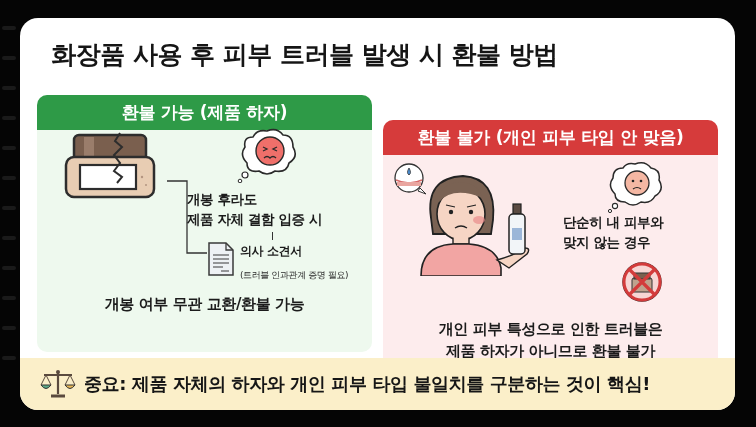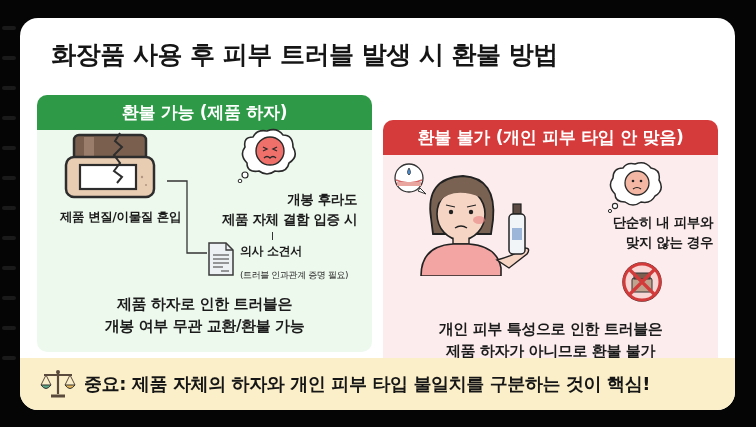--- a/index.html
+++ b/index.html
@@ -22,21 +22,21 @@
   .panel.left { left: 17px; background: #eef9ee; }
   .panel.right { left: 363px; background: #fdeced; margin-top: 25px; }
   .panel-header {
     height: 35px; line-height: 35px; text-align: center; color: #fff;
     font-size: 17px; font-weight: 700; letter-spacing: -0.3px;
   }
   .left .panel-header { background: #2e9a47; }
   .right .panel-header { background: #d63b3b; }
 
   .abs { position: absolute; }
-  .lbl { font-weight: 700; color: #1b1b1b; text-align: right; letter-spacing: -0.4px; }
+  .lbl { font-weight: 700; color: #1b1b1b; text-align: left; letter-spacing: -0.4px; }
   .summary {
     position: absolute; left: 0; width: 335px; top: 198px; text-align: center;
     font-size: 15px; font-weight: 700; color: #1b1b1b; line-height: 22px; letter-spacing: -0.4px;
   }
 
   .banner {
     position: absolute; left: 0; top: 340px; width: 715px; height: 52px;
     background: #fbefc9; display: flex; align-items: center; padding-left: 20px;
   }
   .banner-text { font-size: 18px; font-weight: 700; color: #161616; margin-left: 8px; letter-spacing: -0.4px; white-space: nowrap; }
@@ -67,21 +67,20 @@
 
     <svg class="abs" style="left:25px;top:34px" width="96" height="72" viewBox="0 0 96 72">
       <rect x="12" y="6" width="72" height="26" rx="5" fill="#7a5f4e" stroke="#2d2d2d" stroke-width="2.5"></rect>
       <rect x="22" y="8" width="10" height="22" fill="#9a7d6b"></rect>
       <rect x="4" y="28" width="88" height="40" rx="8" fill="#e8cdb3" stroke="#2d2d2d" stroke-width="2.5"></rect>
       <rect x="18" y="36" width="56" height="24" fill="#ffffff" stroke="#2d2d2d" stroke-width="2.2"></rect>
       <path d="M58 4 L53 12 L60 18 L52 26 L58 34 L52 42 L60 48 L55 54" fill="none" stroke="#2d2d2d" stroke-width="2"></path>
       <circle cx="80" cy="48" r="1.2" fill="#b39580"></circle>
         <circle cx="84" cy="56" r="1" fill="#b39580"></circle>
     </svg>
-    <div class="abs lbl" style="left:4px;top:114px;width:140px;font-size:12.5px">제품 변질/이물질 혼입</div>
 
     <svg class="abs" style="left:128px;top:84px" width="60" height="80">
       <path d="M2 2 L22 2 L22 74 L42 74" fill="none" stroke="#333" stroke-width="1.3"></path>
     </svg>
 
     <svg class="abs" style="left:198px;top:32px" width="64" height="56" viewBox="0 0 64 56">
       <path d="M18 10 Q22 2 32 4 Q42 0 48 8 Q58 8 58 20 Q64 30 54 36 Q52 46 40 44 Q32 50 24 44 Q12 46 12 36 Q4 28 10 20 Q8 10 18 10 Z" fill="#fff" stroke="#2a2a2a" stroke-width="1.6"></path>
       <circle cx="35" cy="24" r="14" fill="#ef6f6a" stroke="#2a2a2a" stroke-width="1.4"></circle>
       <path d="M28 20 L32 22 L28 24 M42 20 L38 22 L42 24" fill="none" stroke="#2a2a2a" stroke-width="1.3"></path>
       <path d="M29 31 Q32 28 35 31 Q38 28 41 31" fill="none" stroke="#2a2a2a" stroke-width="1.3"></path>
@@ -98,21 +97,20 @@
       <path d="M2 2 L19 2 L26 9 L26 34 L2 34 Z" fill="#eef1f4" stroke="#3a3a3a" stroke-width="1.5"></path>
       <path d="M19 2 L19 9 L26 9" fill="none" stroke="#3a3a3a" stroke-width="1.3"></path>
       <path d="M6 14 H22 M6 18 H22 M6 22 H22 M6 26 H16 M14 30 H22" stroke="#3a3a3a" stroke-width="1.2"></path>
     </svg>
     <div class="abs" style="left:203px;top:148px">
       <div class="lbl" style="text-align:left;font-size:12px">의사 소견서</div>
       <div class="lbl" style="text-align:left;font-size:9px;font-weight:400;margin-top:9px;color:#2a2a2a">(트러블 인과관계 증명 필요)</div>
     </div>
 
     <div class="summary">
-      <div>제품 하자로 인한 트러블은</div>
       <div>개봉 여부 무관 교환/환불 가능</div>
     </div>
   </div>
 
   <div class="panel right">
     <div class="panel-header">환불 불가 (개인 피부 타입 안 맞음)</div>
 
     <svg class="abs" style="left:9px;top:42px" width="38" height="34" viewBox="0 0 38 34">
       <circle cx="17" cy="16" r="14" fill="#fff" stroke="#333" stroke-width="1.3"></circle>
       <path d="M4 18 Q17 24 30 18" fill="none" stroke="#d76b6b" stroke-width="1.4"></path>

